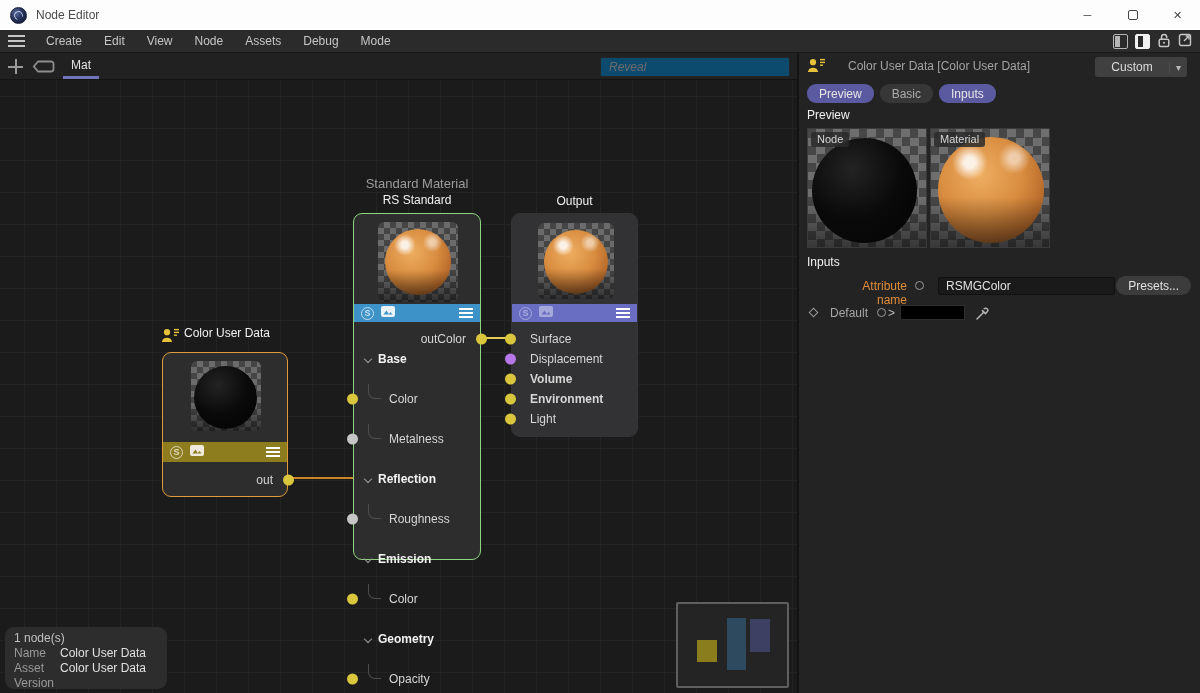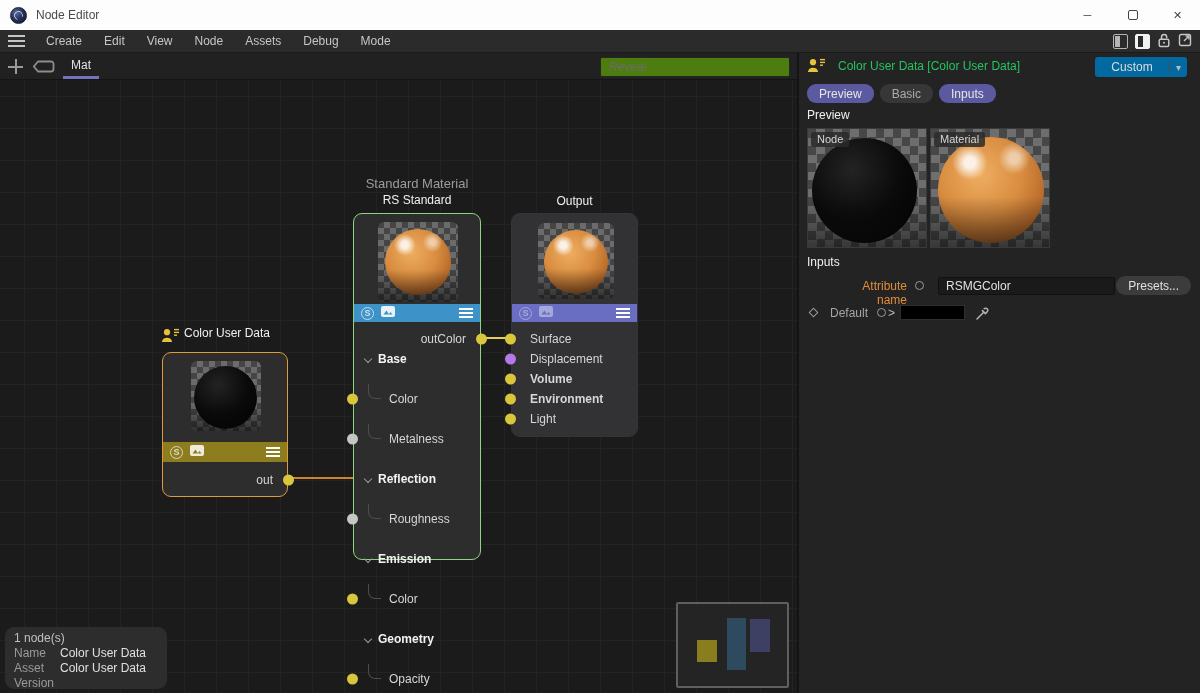--- a/index.html
+++ b/index.html
@@ -33,21 +33,21 @@
   
   .content { display: flex; height: 640px; }
   .left-col { width: 797px; display: flex; flex-direction: column; }
   .tabbar { height: 27px; background: #212121; display: flex; align-items: center; position: relative; border-bottom: 1px solid #141414; }
   .plus-ico { width: 15px; height: 15px; margin: 0 9px 0 8px; position: relative; }
   .plus-ico::before, .plus-ico::after { content:""; position: absolute; background: #9a9a9a; }
   .plus-ico::before { left: 7px; top: 0; width: 2px; height: 15px; }
   .plus-ico::after { top: 7px; left: 0; width: 15px; height: 2px; }
   .tab { color: #e2e2e2; padding: 5px 8px 4px; border-bottom: 3px solid #7474bc; margin-left: 26px; }
   .search-box { position: absolute; left: 600px; top: 4px; width: 190px; height: 20px;
-    background: #4d7c0f; border: 1px solid #262626; border-radius: 2px; color: #ccc;
+    background: #0c4a6e; border: 1px solid #262626; border-radius: 2px; color: #ccc;
     font-family: "Liberation Sans", sans-serif; font-size: 12px; padding: 0 8px; }
   .search-box::placeholder { color: #6c6c6c; font-style: italic; }
   
   .canvas { position: relative; flex: 1; background: #1b1b1b;
     background-image: linear-gradient(#232323 1px, transparent 1px), linear-gradient(90deg, #232323 1px, transparent 1px);
     background-size: 32px 32px; background-position: 24px 16px; overflow: hidden; }
   .node { position: absolute; background: #2d2d2d; border-radius: 9px; border: 1.5px solid #3a3a3a; }
   .node.sel-orange { border-color: #e09a3c; }
   .node.sel-green { border-color: #8fd47e; }
   .node.plain { border-color: #343437; background: #323234; }
@@ -96,22 +96,22 @@
   .info-row { display: flex; }
   .info-label { width: 46px; color: #9a9a9a; }
   .info-value { color: #e0e0e0; }
   .info-count { color: #c0c0c0; }
   
   .minimap { position: absolute; left: 676px; top: 522px; width: 113px; height: 86px;
     background: #242424; border: 2px solid #5f5f5f; border-radius: 2px; }
   .mm-rect { position: absolute; }
   
   .inspector { width: 403px; background: #232323; border-left: 2px solid #141414; position: relative; }
-  .insp-header { position: absolute; top: 5px; left: 8px; display: flex; align-items: center; gap: 12px; color: #22c55e; justify-content: center; }
-  .dropdown { position: absolute; top: 4px; right: 13px; width: 92px; height: 20px; background: #0369a1;
+  .insp-header { position: absolute; top: 5px; left: 8px; display: flex; align-items: center; gap: 22px; color: #a3a3a3; justify-content: center; }
+  .dropdown { position: absolute; top: 4px; right: 13px; width: 92px; height: 20px; background: #404040;
     border-radius: 3px; display: flex; align-items: center; }
   .dropdown .dd-label { flex: 1; text-align: center; color: #ddd; }
   .dropdown .dd-caret { width: 18px; text-align: center; color: #bbb; border-left: 1px solid #4d4d4d; font-size: 10px; }
   .view-btns { position: absolute; top: 31px; left: 8px; display: flex; gap: 6px; }
   .vbtn { height: 19px; padding: 0 12px; border-radius: 9px; display: flex; align-items: center; color: #e6e6e6; background: #373737; }
   .vbtn.active { background: #5b5aa0; }
   .vbtn.inactive { color: #ababab; }
   .section-h { position: absolute; left: 8px; color: #f0f0f0; }
   .pthumbs { position: absolute; top: 75px; left: 8px; display: flex; gap: 3px; }
   .pthumb { width: 120px; height: 120px; position: relative; overflow: hidden;

